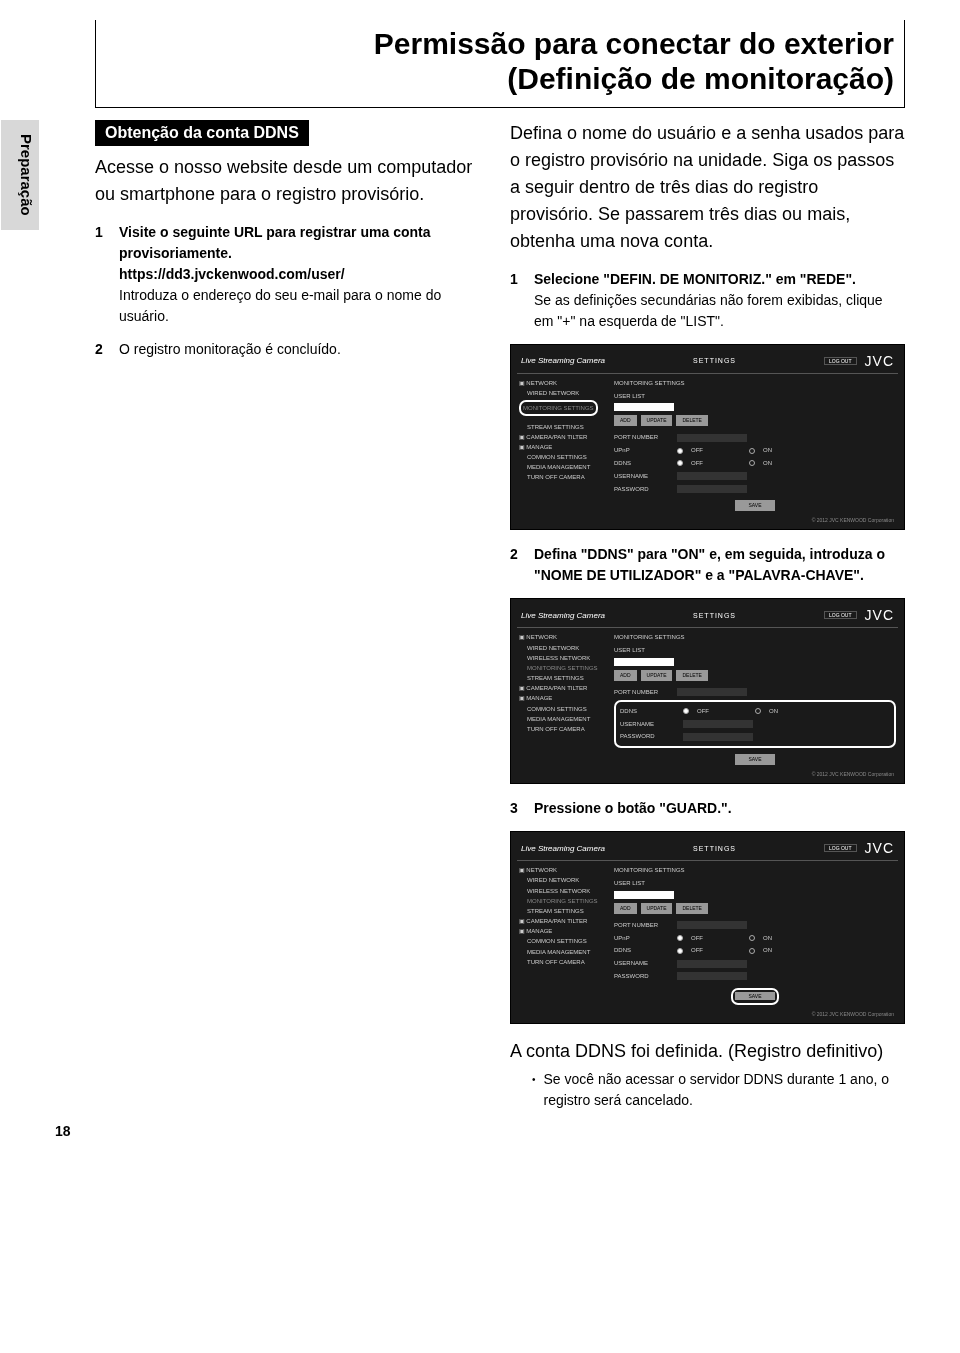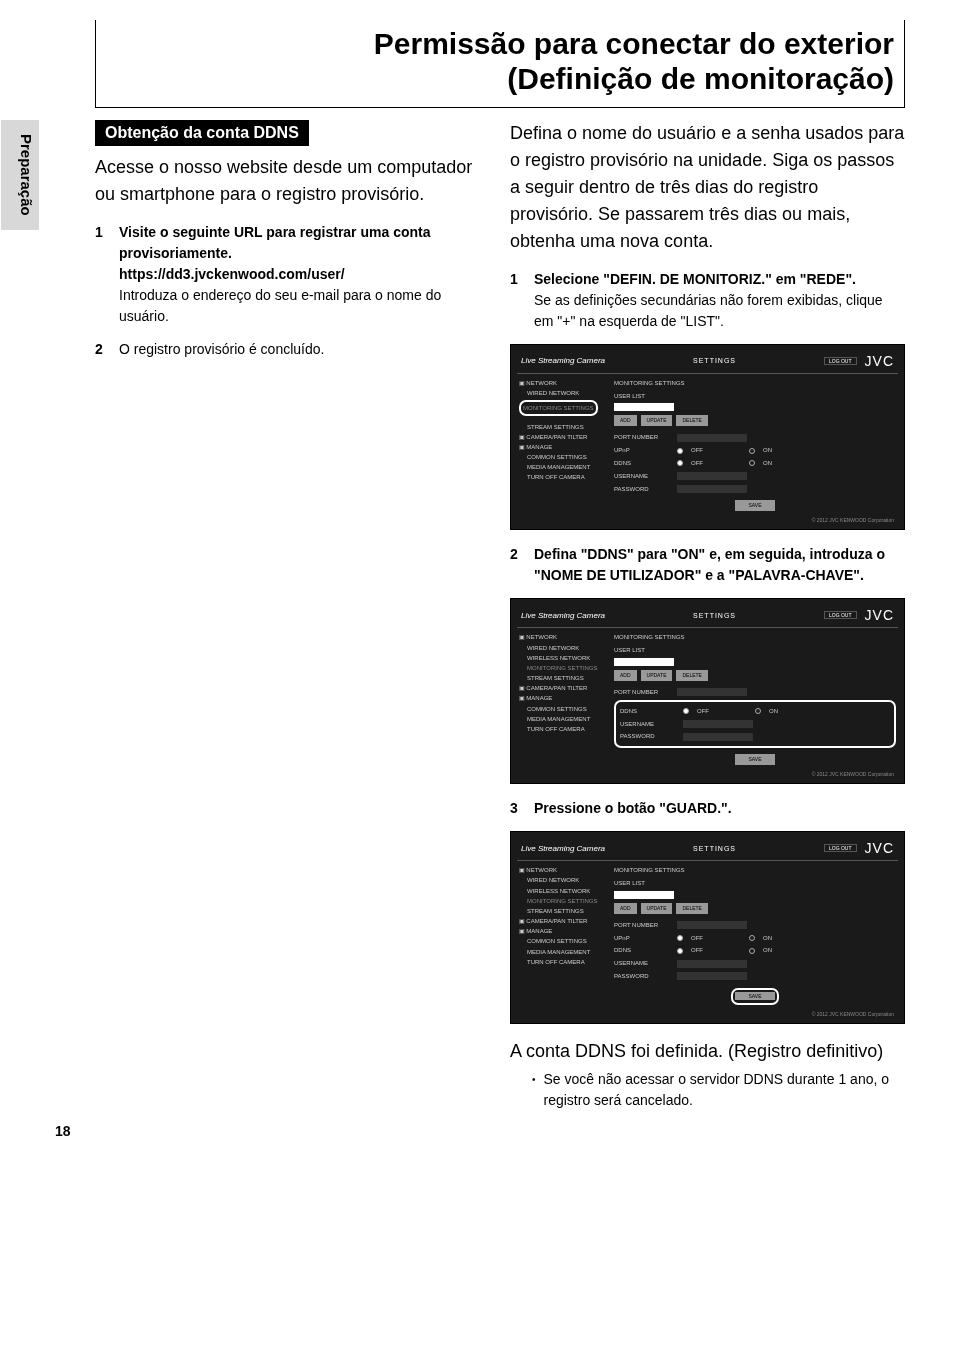--- a/index.html
+++ b/index.html
@@ -189,21 +189,21 @@
         <div class="body">
           <div class="bold">Visite o seguinte URL para registrar uma conta provisoriamente.</div>
           <div class="bold">https://dd3.jvckenwood.com/user/</div>
           <div class="plain">Introduza o endereço do seu e-mail para o nome do usuário.</div>
         </div>
       </div>
 
       <div class="step">
         <div class="num">2</div>
         <div class="body">
-          <div class="plain">O registro provisório é concluído.</div>
+          <div class="plain">O registro monitoração é concluído.</div>
         </div>
       </div>
     </div>
 
     <div class="right">
       <p class="para">Defina o nome do usuário e a senha usados para o registro provisório na unidade. Siga os passos a seguir dentro de três dias do registro provisório. Se passarem três dias ou mais, obtenha uma nova conta.</p>
 
       <div class="step">
         <div class="num">1</div>
         <div class="body">

